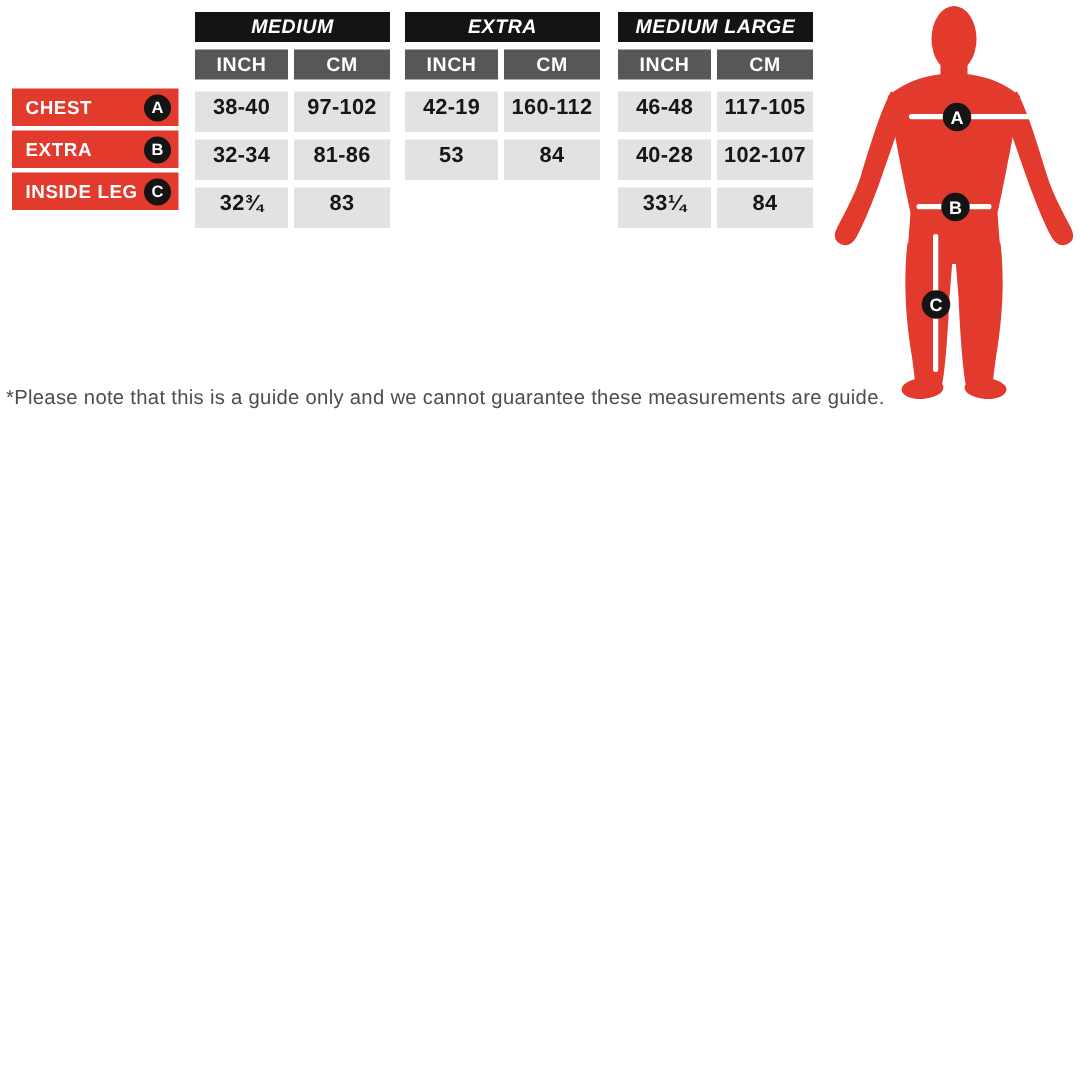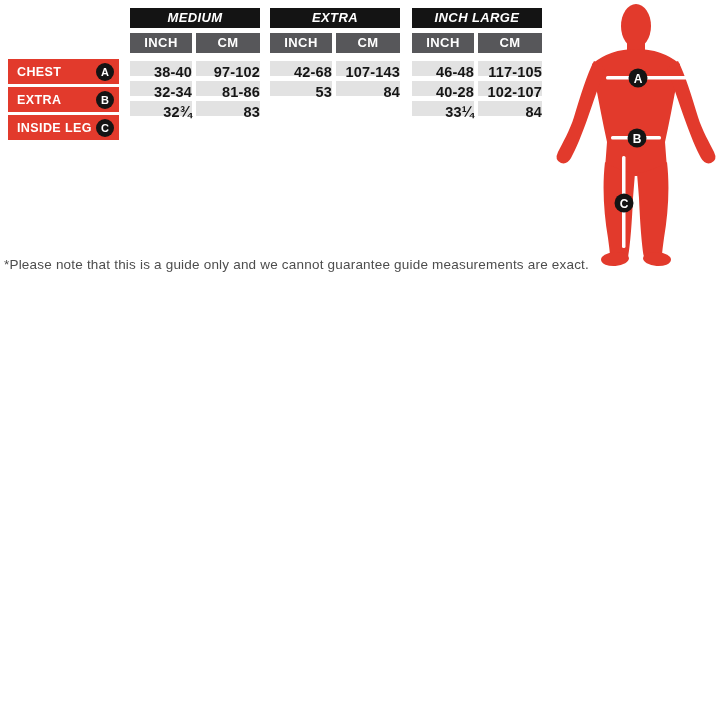--- a/index.html
+++ b/index.html
@@ -52,23 +52,23 @@
   .data-row { margin-bottom: 5px; }
   .cell-inch { width: 62px; margin-right: 4px; }
   .cell-cm   { width: 64px; }
   .unit-row > div {
     height: 20px; line-height: 20px;
     background: #57575a; color: #ffffff;
     font-weight: bold; font-size: 13px; text-align: center;
     letter-spacing: 0.4px;
   }
   .data-row > div {
-    height: 15px; line-height: 23px;
+    height: 27px; line-height: 23px;
     background: #e2e2e2; color: #161616;
-    font-weight: bold; font-size: 14.5px; text-align: right;
+    font-weight: bold; font-size: 14.5px; text-align: center;
     letter-spacing: 0.2px;
   }
 
   
   .figure-wrap { position: absolute; left: 552px; top: 2px; }
 
   
   .footnote {
     position: absolute; left: 4px; top: 257px;
     font-size: 13.5px; color: #4d4d4d; letter-spacing: 0.2px;
@@ -114,31 +114,31 @@
     </div>
   </div>
 
   <div class="size-group" style="left:270px">
     <div class="size-header">EXTRA</div>
     <div class="unit-row">
       <div class="cell-inch">INCH</div>
       <div class="cell-cm">CM</div>
     </div>
     <div class="data-row">
-      <div class="cell-inch">42-68</div>
-      <div class="cell-cm">107-143</div>
+      <div class="cell-inch">42-19</div>
+      <div class="cell-cm">160-112</div>
     </div>
     <div class="data-row">
       <div class="cell-inch">53</div>
       <div class="cell-cm">84</div>
     </div>
   </div>
 
   <div class="size-group" style="left:412px">
-    <div class="size-header">INCH LARGE</div>
+    <div class="size-header">MEDIUM LARGE</div>
     <div class="unit-row">
       <div class="cell-inch">INCH</div>
       <div class="cell-cm">CM</div>
     </div>
     <div class="data-row">
       <div class="cell-inch">46-48</div>
       <div class="cell-cm">117-105</div>
     </div>
     <div class="data-row">
       <div class="cell-inch">40-28</div>
@@ -191,15 +191,15 @@
         <circle cx="86" cy="76" r="9.5" fill="#141414"></circle>
         <text x="86" y="80.5">A</text>
         <circle cx="85" cy="136" r="9.5" fill="#141414"></circle>
         <text x="85" y="140.5">B</text>
         <circle cx="72" cy="201" r="9.5" fill="#141414"></circle>
         <text x="72" y="205.5">C</text>
       </g>
     </svg>
   </div>
 
-  <div class="footnote">*Please note that this is a guide only and we cannot guarantee guide measurements are exact.</div>
+  <div class="footnote">*Please note that this is a guide only and we cannot guarantee these measurements are guide.</div>
 
 </div>
 
 </body></html>

